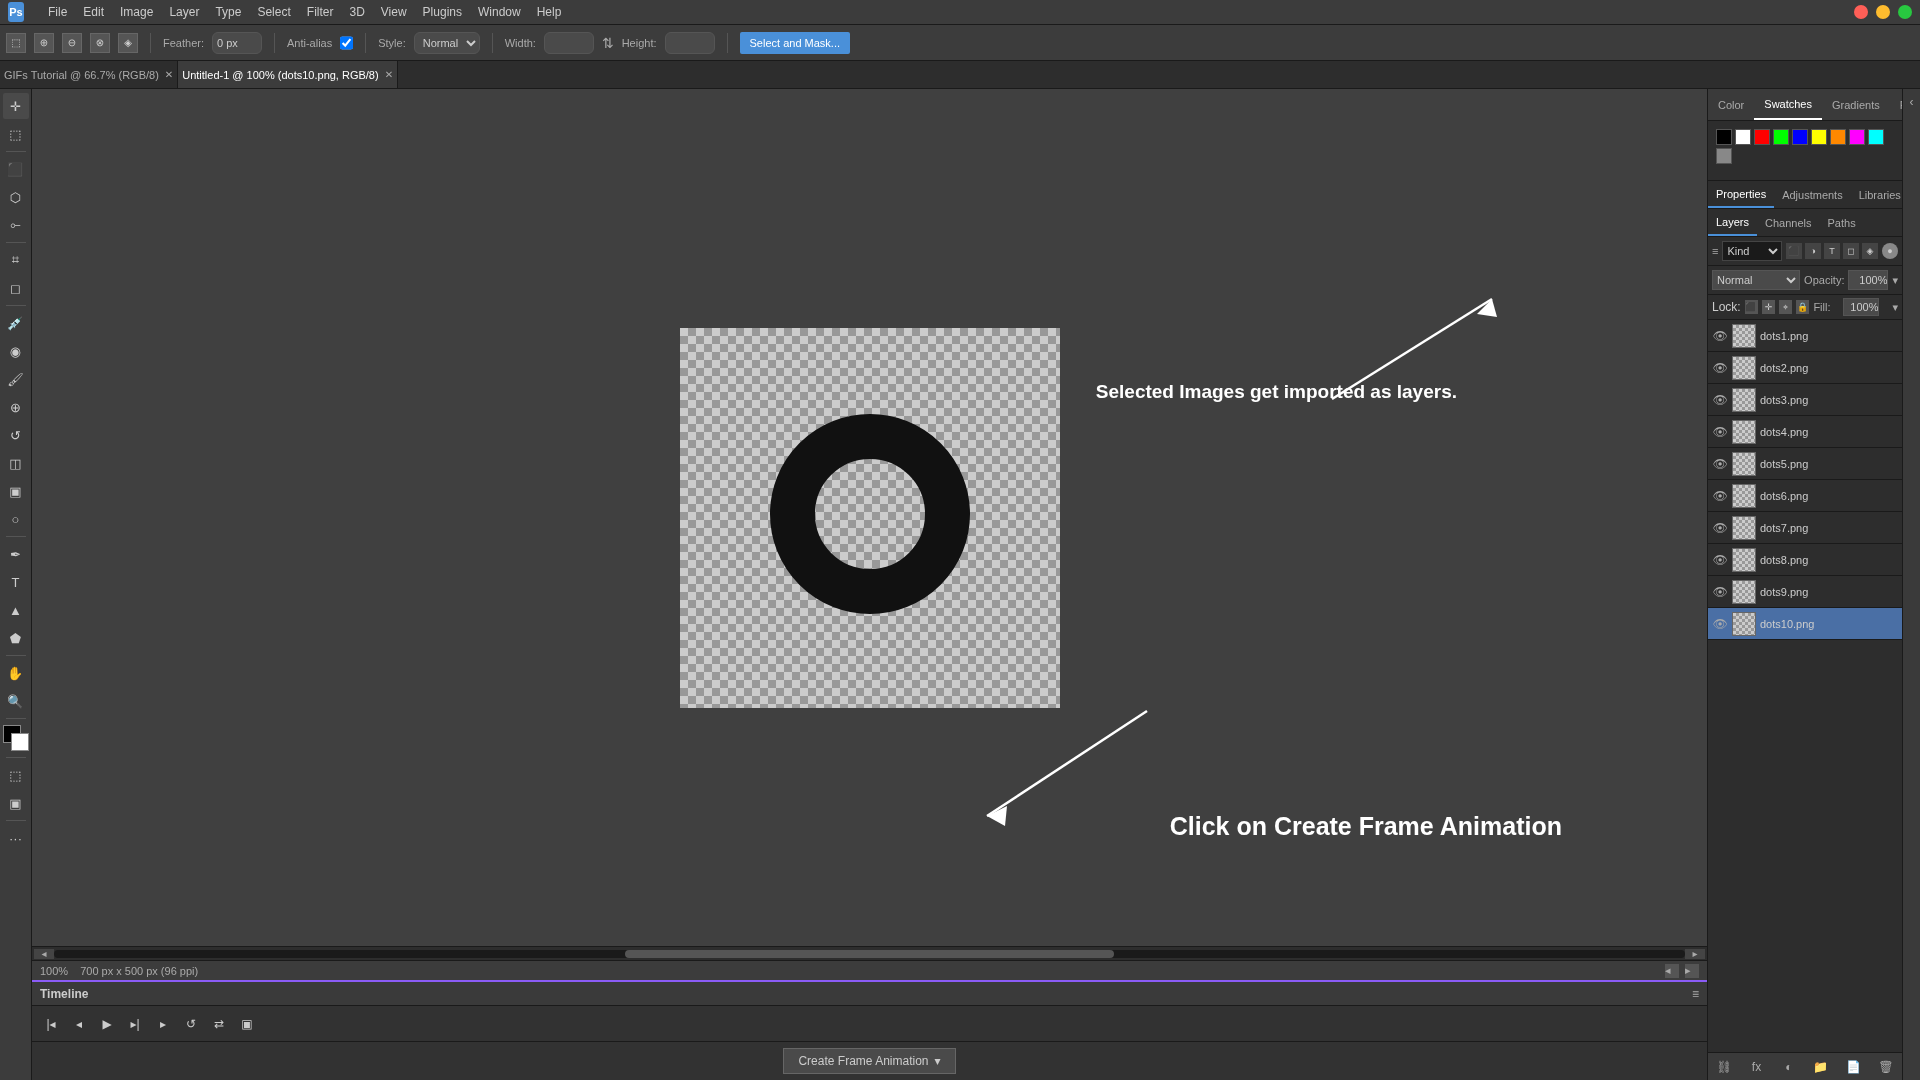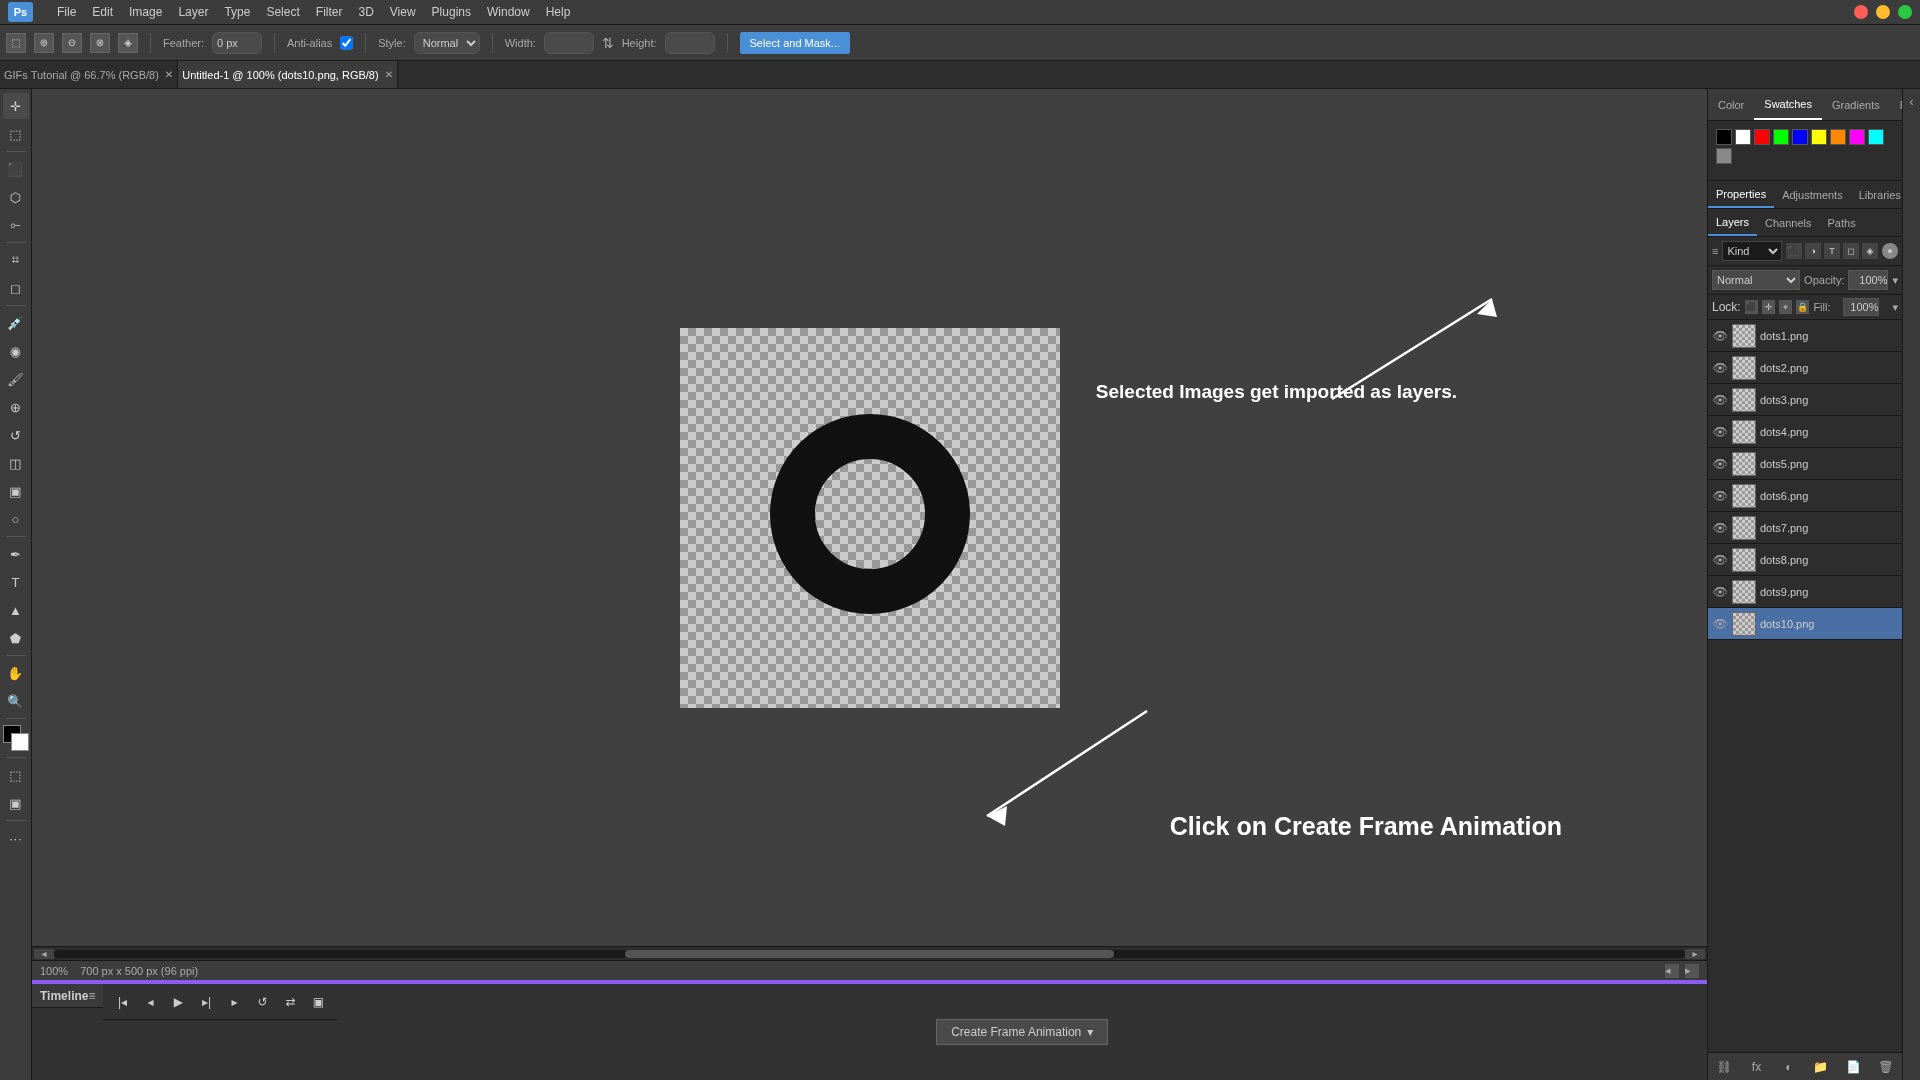--- a/index.html
+++ b/index.html
@@ -47,21 +47,21 @@
     
     .annotation { position: absolute; color: #fff; font-size: 20px; font-weight: bold; text-align: center; line-height: 1.4; pointer-events: none; }
 
     
     .h-scrollbar { height: 14px; background: #2d2d2d; border-top: 1px solid #1a1a1a; display: flex; align-items: center; padding: 0 2px; }
     .h-scroll-track { flex: 1; height: 8px; background: #1a1a1a; border-radius: 4px; }
     .h-scroll-thumb { width: 30%; height: 8px; background: #555; border-radius: 4px; margin-left: 35%; }
     .status-bar { height: 20px; background: #3c3c3c; border-top: 1px solid #1a1a1a; display: flex; align-items: center; padding: 0 8px; gap: 12px; font-size: 11px; color: #aaa; }
 
     
-    .timeline { height: 100px; background: #323232; border-top: 4px solid #8b5cf6; flex-shrink: 0; display: flex; }
+    .timeline { height: 100px; background: #323232; border-top: 2px solid #8b5cf6; flex-shrink: 0; display: flex; flex-direction: column; }
     .timeline-header { height: 24px; background: #3a3a3a; display: flex; align-items: center; padding: 0 8px; font-size: 12px; color: #ccc; border-bottom: 1px solid #1a1a1a; }
     .timeline-header span { font-weight: bold; }
     .timeline-controls { height: 36px; display: flex; align-items: center; padding: 0 8px; gap: 6px; border-bottom: 1px solid #1a1a1a; }
     .tl-btn { width: 22px; height: 22px; display: flex; align-items: center; justify-content: center; cursor: pointer; color: #ccc; font-size: 12px; }
     .timeline-body { flex: 1; display: flex; align-items: center; justify-content: center; position: relative; }
     .create-frame-btn { background: #4a4a4a; border: 1px solid #666; color: #ccc; padding: 5px 14px; font-size: 12px; cursor: pointer; display: flex; align-items: center; gap: 6px; }
 
     
     .right-panel { width: 195px; background: #2d2d2d; border-left: 1px solid #1a1a1a; display: flex; flex-direction: column; flex-shrink: 0; }
 
@@ -119,21 +119,21 @@
     
     .swatch-area { padding: 8px; min-height: 60px; border-bottom: 1px solid #1a1a1a; }
     .swatch-grid { display: flex; flex-wrap: wrap; gap: 3px; }
     .swatch-cell { width: 16px; height: 16px; border: 1px solid #555; cursor: pointer; }
   </style>
 </head>
 <body>
 
 <div class="menu-bar">
   <div style="display:flex;align-items:center;gap:4px;margin-right:8px;">
-    <div style="width:25px;height:20px;background:#4a90d9;border-radius:3px;display:flex;align-items:center;justify-content:center;font-weight:bold;color:#fff;font-size:11px;">Ps</div>
+    <div style="width:16px;height:20px;background:#4a90d9;border-radius:3px;display:flex;align-items:center;justify-content:center;font-weight:bold;color:#fff;font-size:11px;">Ps</div>
   </div>
   <span>File</span>
   <span>Edit</span>
   <span>Image</span>
   <span>Layer</span>
   <span>Type</span>
   <span>Select</span>
   <span>Filter</span>
   <span>3D</span>
   <span>View</span>

